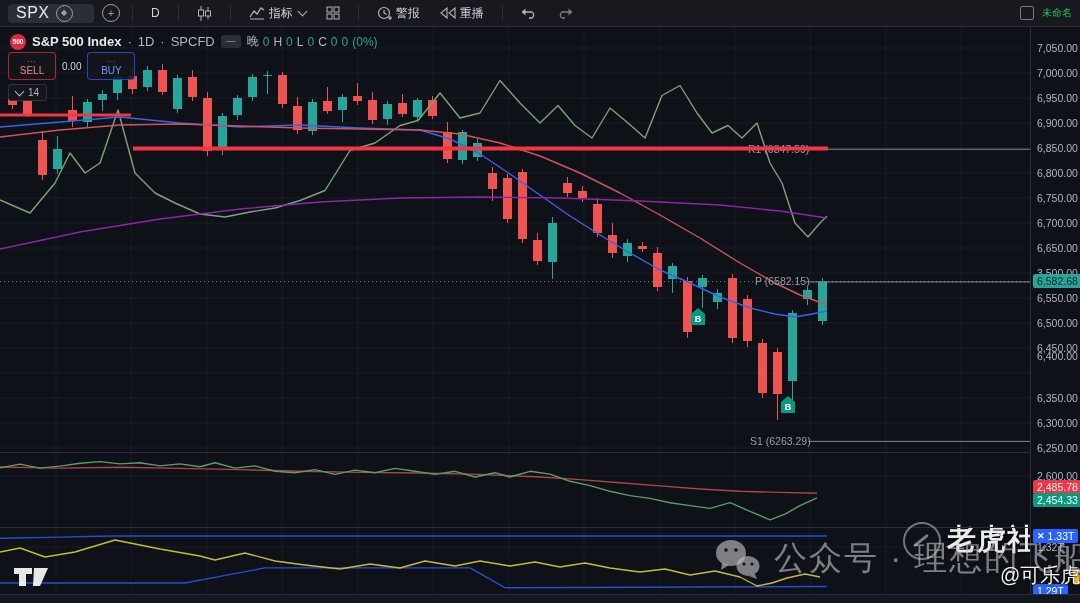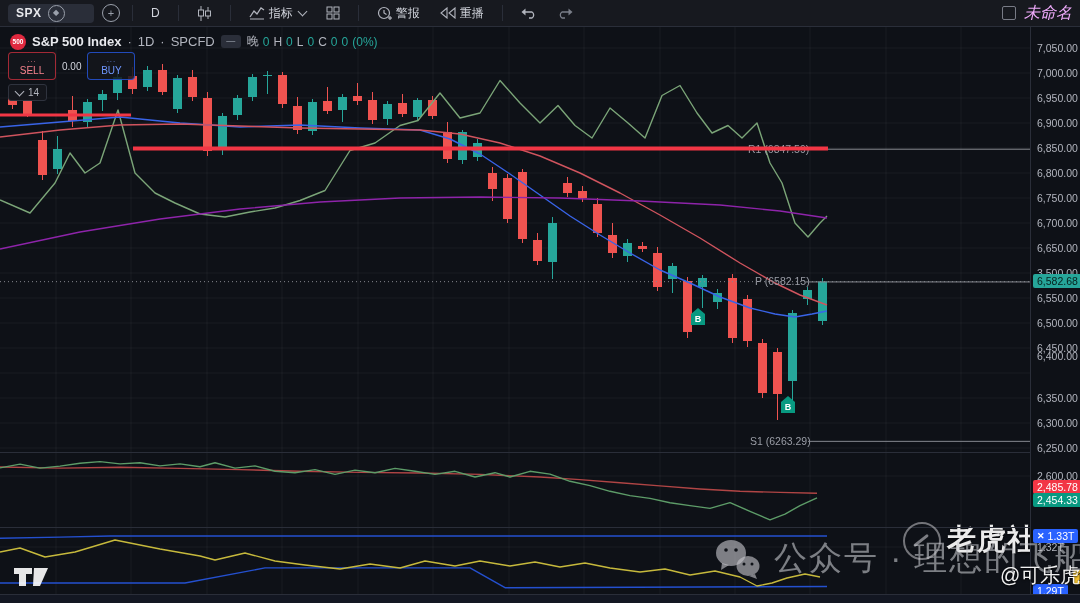--- a/index.html
+++ b/index.html
@@ -4,29 +4,29 @@
 <style>
   html,body{margin:0;padding:0;background:#000;}
   .app{position:relative;width:1080px;height:603px;background:#0e1117;overflow:hidden;
        font-family:"Liberation Sans",sans-serif;color:#d1d4dc;-webkit-font-smoothing:antialiased;}
   
   .topbar{position:absolute;left:0;top:0;width:1080px;height:27px;background:#17191f;
           border-bottom:1px solid #2a2e39;display:flex;align-items:center;padding:0 8px;box-sizing:border-box;z-index:30;}
   .tb-group{display:flex;align-items:center;gap:8px;}
   .symbol-box{display:flex;align-items:center;gap:6px;background:#2a2e39;border-radius:4px;height:19px;
               padding:0 6px 0 8px;min-width:72px;}
-  .symbol-box .sym{font-size:12px;font-weight:bold;color:#e8e9ed;letter-spacing:.5px;}
+  .symbol-box .sym{font-size:16px;font-weight:normal;color:#e8e9ed;letter-spacing:.5px;}
   .circ-icon{width:15px;height:15px;border:1px solid #9aa0ab;border-radius:50%;display:flex;
              align-items:center;justify-content:center;font-size:8px;color:#9aa0ab;line-height:1;}
   .tb-btn{display:flex;align-items:center;gap:4px;height:22px;padding:0 6px;border-radius:4px;
           font-size:12px;color:#d1d4dc;cursor:default;}
   .tb-sep{width:1px;height:16px;background:#2a2e39;margin:0 4px;}
   .tb-right{margin-left:auto;display:flex;align-items:center;gap:8px;}
   .chk{width:12px;height:12px;border:1px solid #787b86;border-radius:2px;}
-  .tb-label{font-size:16px;color:#f0abfc;font-style:italic;}
+  .tb-label{font-size:10px;color:#22c55e;}
   .icon-svg{display:block;}
   
   .legend{position:absolute;left:10px;top:33px;display:flex;align-items:center;gap:6px;z-index:20;font-size:13px;}
   .badge500{width:16px;height:16px;border-radius:50%;background:#e0293f;color:#fff;font-size:6.5px;
             font-weight:bold;display:flex;align-items:center;justify-content:center;}
   .lg-title{color:#e8e9ed;font-weight:600;}
   .lg-dim{color:#b2b5be;}
   .eye-pill{background:#2a2e39;border-radius:3px;width:20px;height:13px;display:flex;align-items:center;
             justify-content:center;color:#9aa0ab;font-size:9px;line-height:1;}
   .ohlc{display:flex;align-items:center;gap:4px;font-size:12px;}

